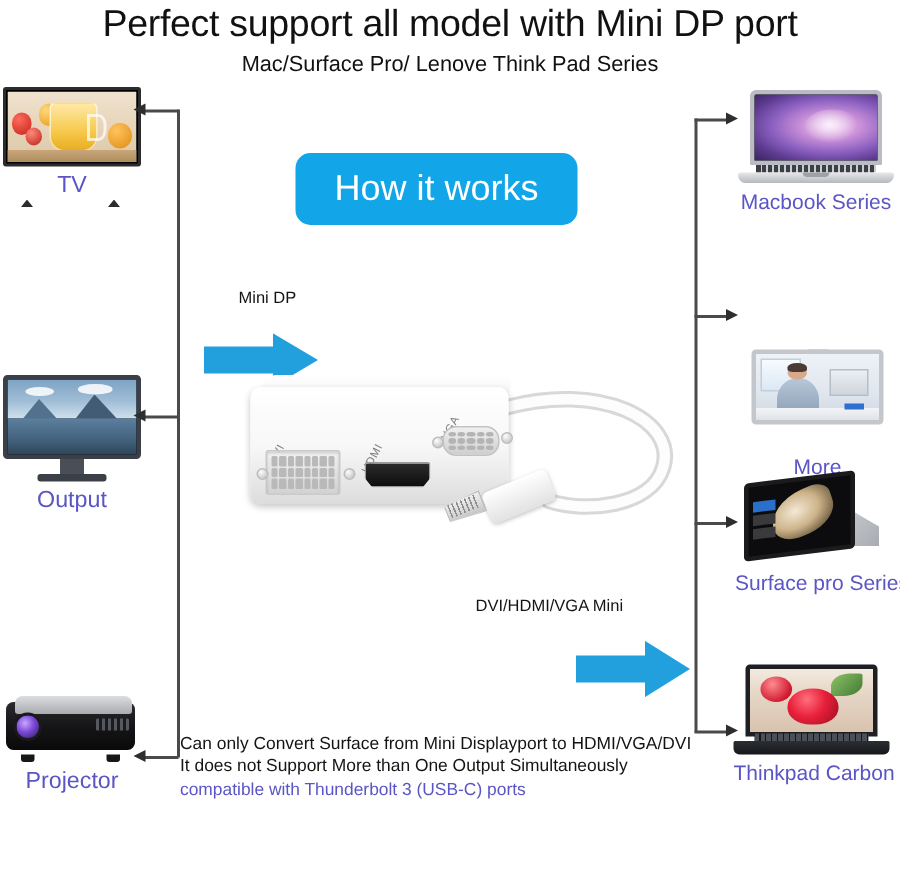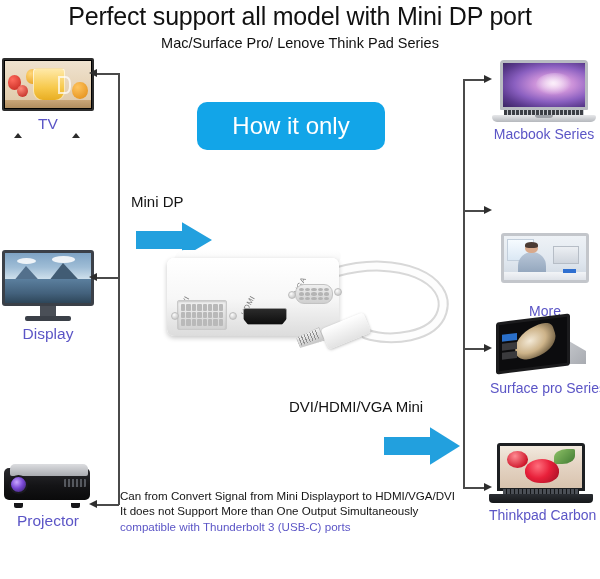--- a/index.html
+++ b/index.html
@@ -235,34 +235,34 @@
     border-right:8px solid #2e2e2e;}
   .arrow-right{border-top:4.5px solid transparent;border-bottom:4.5px solid transparent;
     border-left:8px solid #2e2e2e;}
 
   .bigarrow{position:absolute;background:#22A0DE;}
   .bigarrow .shaft{position:absolute;left:0;top:26%;width:62%;height:48%;background:#22A0DE;}
   .bigarrow .head{position:absolute;right:0;top:0;width:40%;height:100%;background:#22A0DE;
     clip-path:polygon(0 0,100% 50%,0 100%);}
 
   
-  .plain{position:absolute;font-size:15px;color:#141414;white-space:nowrap;}
+  .plain{position:absolute;font-size:11px;color:#141414;white-space:nowrap;margin-left:28px;}
 
   #notes{left:120px;top:488px;width:360px;}
   #notes div{font-size:11.6px;line-height:15.4px;color:#141414;}
   #notes div.purple{color:#5b55c6;}
 </style>
 </head>
 <body>
 
 <div class="abs" id="title">Perfect support all model with Mini DP port</div>
 <div class="abs" id="subtitle">Mac/Surface Pro/ Lenove Think Pad Series</div>
 
 <div class="abs" id="howitworks">
-  <span>How it only</span>
+  <span>How it works</span>
 </div>
 
 <div class="abs device" style="left:2px;top:58px;">
   <div class="tv-frame">
     <div class="tv-screen">
       <div class="tv-bg"></div>
       <div class="tv-fruit1"></div>
       <div class="tv-fruit2"></div>
       <div class="tv-fruit3"></div>
       <div class="tv-fruit4"></div>
@@ -279,21 +279,21 @@
   <div class="mon-frame">
     <div class="mon-sky"></div>
     <div class="mon-cloud" style="left:14%;top:10%;width:22%;height:12%;"></div>
     <div class="mon-cloud" style="left:55%;top:6%;width:26%;height:13%;"></div>
     <div class="abs" style="left:4%;top:26%;width:0;height:0;border-left:18px solid transparent;border-right:20px solid transparent;border-bottom:22px solid #53708c;"></div>
     <div class="abs" style="left:42%;top:20%;width:0;height:0;border-left:22px solid transparent;border-right:26px solid transparent;border-bottom:28px solid #415c74;"></div>
     <div class="mon-water"></div>
   </div>
   <div class="mon-stand-neck"></div>
   <div class="mon-stand-base"></div>
-  <div class="label">Display</div>
+  <div class="label">Output</div>
 </div>
 
 <div class="abs device" style="left:2px;top:462px;">
   <div class="proj">
     <div class="proj-body"></div>
     <div class="proj-top"></div>
     <div class="proj-lens"></div>
     <div class="proj-vent"></div>
     <div class="proj-foot" style="left:12px;"></div>
     <div class="proj-foot" style="right:14px;"></div>
@@ -457,16 +457,16 @@
   <div class="ad-plug-pins"></div>
 </div>
 
 <div class="abs plain" style="left:289px;top:398px;">DVI/HDMI/VGA Mini</div>
 <div class="abs bigarrow" style="left:384px;top:427px;width:76px;height:38px;background:transparent;">
   <div class="shaft"></div>
   <div class="head"></div>
 </div>
 
 <div class="abs" id="notes">
-  <div>Can from Convert Signal from Mini Displayport to HDMI/VGA/DVI</div>
+  <div>Can only Convert Surface from Mini Displayport to HDMI/VGA/DVI</div>
   <div>It does not Support More than One Output Simultaneously</div>
   <div class="purple">compatible with Thunderbolt 3 (USB-C) ports</div>
 </div>
 
 </body></html>

